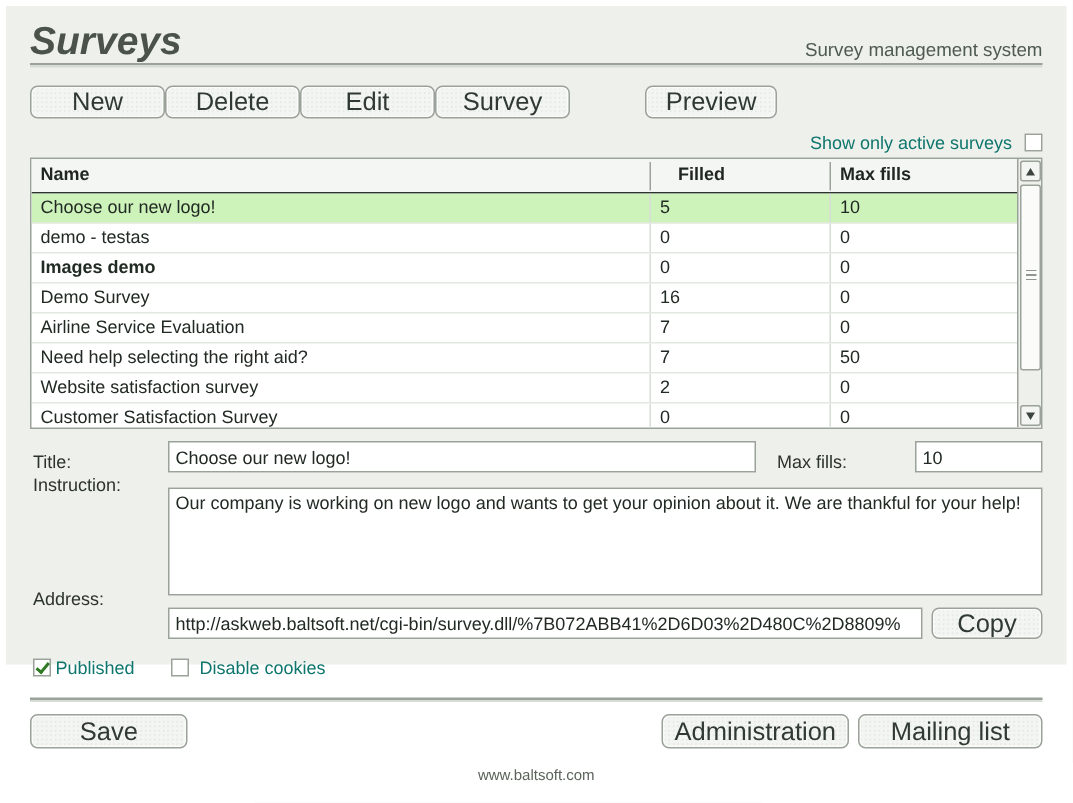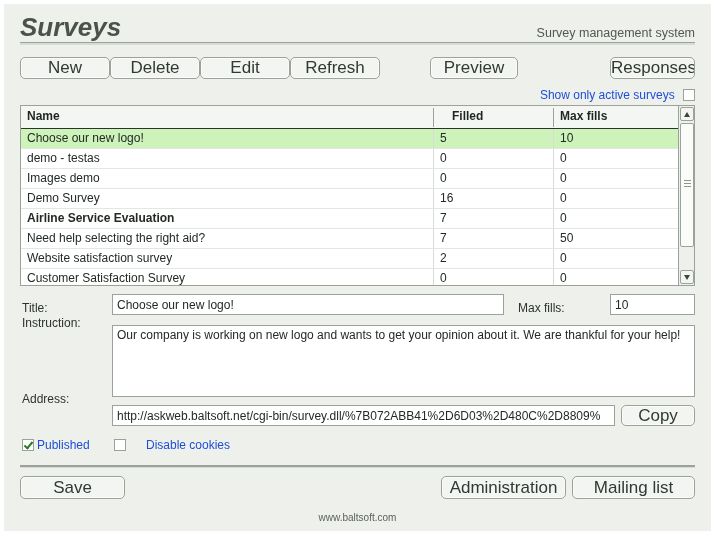--- a/index.html
+++ b/index.html
@@ -14,21 +14,21 @@
     font-family: "Liberation Sans", sans-serif;
     font-size: 12px;
     color: #202824;
   }
 
   #app {
     position: absolute;
     left: 4px;
     top: 4px;
     width: 707px;
-    height: 527px;
+    height: 439px;
     background: #eef0ec;
     box-sizing: border-box;
   }
 
   
   .header {
     position: absolute;
     left: 16px;
     top: 10px;
     width: 675px;
@@ -81,21 +81,21 @@
     cursor: default;
     white-space: nowrap;
     overflow: hidden;
   }
 
   
   .cbrow {
     position: absolute;
     white-space: nowrap;
     font-size: 12px;
-    color: #1d4ed8;
+    color: #0f766e;
   }
   .cbox {
     display: inline-block;
     vertical-align: -2px;
     width: 12px;
     height: 12px;
     box-sizing: border-box;
     border: 1px solid #9aa29a;
     background: #ffffff;
     position: relative;
@@ -282,24 +282,23 @@
 
   <div class="header">
     <div class="page-title">Surveys</div>
     <div class="subtitle">Survey management system</div>
   </div>
   <div class="header-rule"></div>
 
   <div class="btn" style="left:16px; top:53px; width:90px;">New</div>
   <div class="btn" style="left:106px; top:53px; width:90px;">Delete</div>
   <div class="btn" style="left:196px; top:53px; width:90px;">Edit</div>
-  <div class="btn" style="left:286px; top:53px; width:90px;">Refresh</div>
+  <div class="btn" style="left:286px; top:53px; width:90px;">Survey</div>
 
   <div class="btn" style="left:426px; top:53px; width:88px;">Preview</div>
-  <div class="btn" style="left:606px; top:53px; width:85px;">Responses</div>
 
   <div class="cbrow" style="right:16px; top:84px;">
     <span>Show only active surveys</span>
     <span class="cbox" style="margin-left:5px;"></span>
   </div>
 
   <div class="grid">
     <div class="grid-head">
       <div class="hcell" style="left:0; width:412px;">Name</div>
       <div class="col-sep" style="left:412px;"></div>
@@ -317,35 +316,35 @@
           <div class="cell" style="left: 533px; width: 126px;">10</div>
         </div>
         <div class="row">
           <div class="cell" style="left: 0px; width: 412px;">demo - testas</div>
           <div class="vline" style="left: 412px;"></div>
           <div class="cell" style="left: 413px; width: 119px;">0</div>
           <div class="vline" style="left: 532px;"></div>
           <div class="cell" style="left: 533px; width: 126px;">0</div>
         </div>
         <div class="row">
-          <div class="cell" style="left: 0px; width: 412px;">Images demo</div>
+          <div class="cell" style="left: 0px; width: 412px; font-weight: bold;">Images demo</div>
           <div class="vline" style="left: 412px;"></div>
           <div class="cell" style="left: 413px; width: 119px;">0</div>
           <div class="vline" style="left: 532px;"></div>
           <div class="cell" style="left: 533px; width: 126px;">0</div>
         </div>
         <div class="row">
           <div class="cell" style="left: 0px; width: 412px;">Demo Survey</div>
           <div class="vline" style="left: 412px;"></div>
           <div class="cell" style="left: 413px; width: 119px;">16</div>
           <div class="vline" style="left: 532px;"></div>
           <div class="cell" style="left: 533px; width: 126px;">0</div>
         </div>
         <div class="row">
-          <div class="cell" style="left: 0px; width: 412px; font-weight: bold;">Airline Service Evaluation</div>
+          <div class="cell" style="left: 0px; width: 412px;">Airline Service Evaluation</div>
           <div class="vline" style="left: 412px;"></div>
           <div class="cell" style="left: 413px; width: 119px;">7</div>
           <div class="vline" style="left: 532px;"></div>
           <div class="cell" style="left: 533px; width: 126px;">0</div>
         </div>
         <div class="row">
           <div class="cell" style="left: 0px; width: 412px;">Need help selecting the right aid?</div>
           <div class="vline" style="left: 412px;"></div>
           <div class="cell" style="left: 413px; width: 119px;">7</div>
           <div class="vline" style="left: 532px;"></div>
@@ -389,21 +388,21 @@
   <textarea class="field" style="left: 108px; top: 321px; width: 583px; height: 72px;">Our company is working on new logo and wants to get your opinion about it. We are thankful for your help!</textarea>
 
   <div class="flabel" style="left:18px; top:388px;">Address:</div>
   <input class="field" style="left: 108px; top: 401px; width: 503px; height: 21px;" value="http://askweb.baltsoft.net/cgi-bin/survey.dll/%7B072ABB41%2D6D03%2D480C%2D8809%">
   <div class="btn" style="left:617px; top:401px; width:74px; height:21px; line-height:19px;">Copy</div>
 
   <div class="cbrow" style="left:18px; top:434px;">
     <span class="cbox checked"></span><span style="margin-left:3px;">Published</span>
   </div>
   <div class="cbrow" style="left:110px; top:434px;">
-    <span class="cbox"></span><span style="margin-left:20px;">Disable cookies</span>
+    <span class="cbox"></span><span style="margin-left:7px;">Disable cookies</span>
   </div>
 
   <div class="footer-rule"></div>
   <div class="btn" style="left:437px; top:472px; width:125px; height:23px; line-height:21px;">Administration</div>
   <div class="btn" style="left:16px; top:472px; width:105px; height:23px; line-height:21px;">Save</div>
   <div class="btn" style="left:568px; top:472px; width:123px; height:23px; line-height:21px;">Mailing list</div>
 
   <div class="footer-link">www.baltsoft.com</div>
 </div>
 

